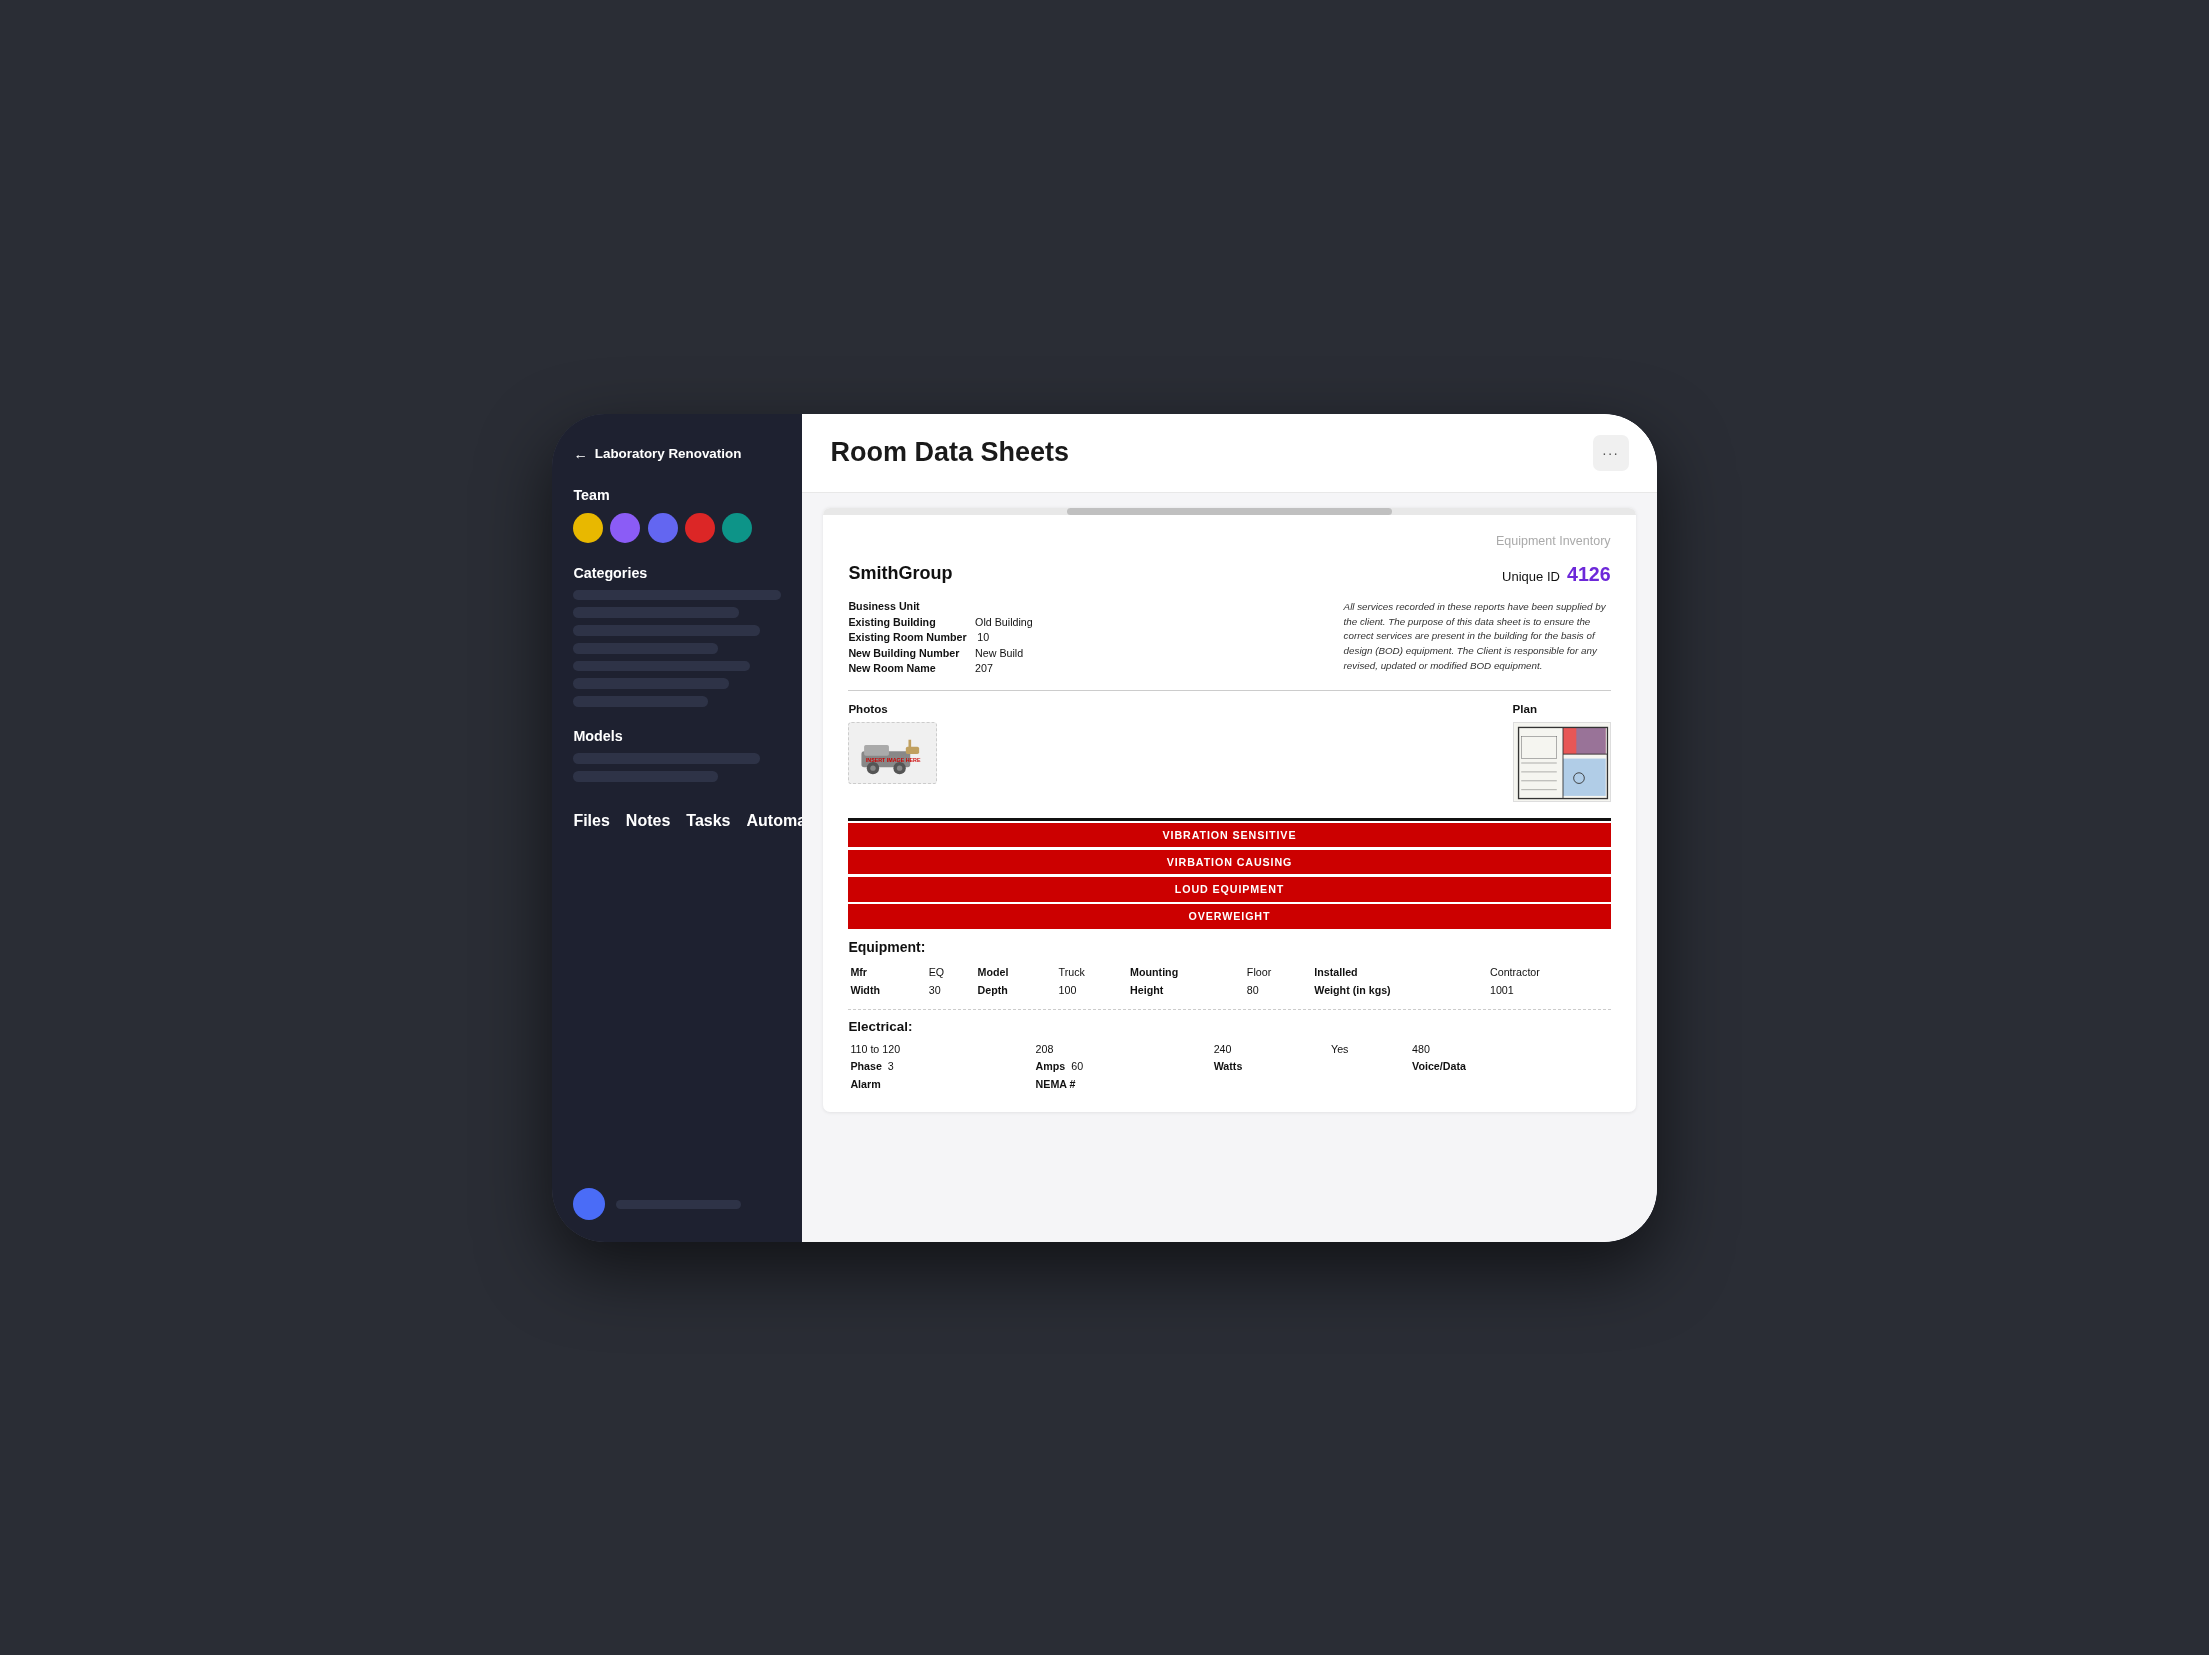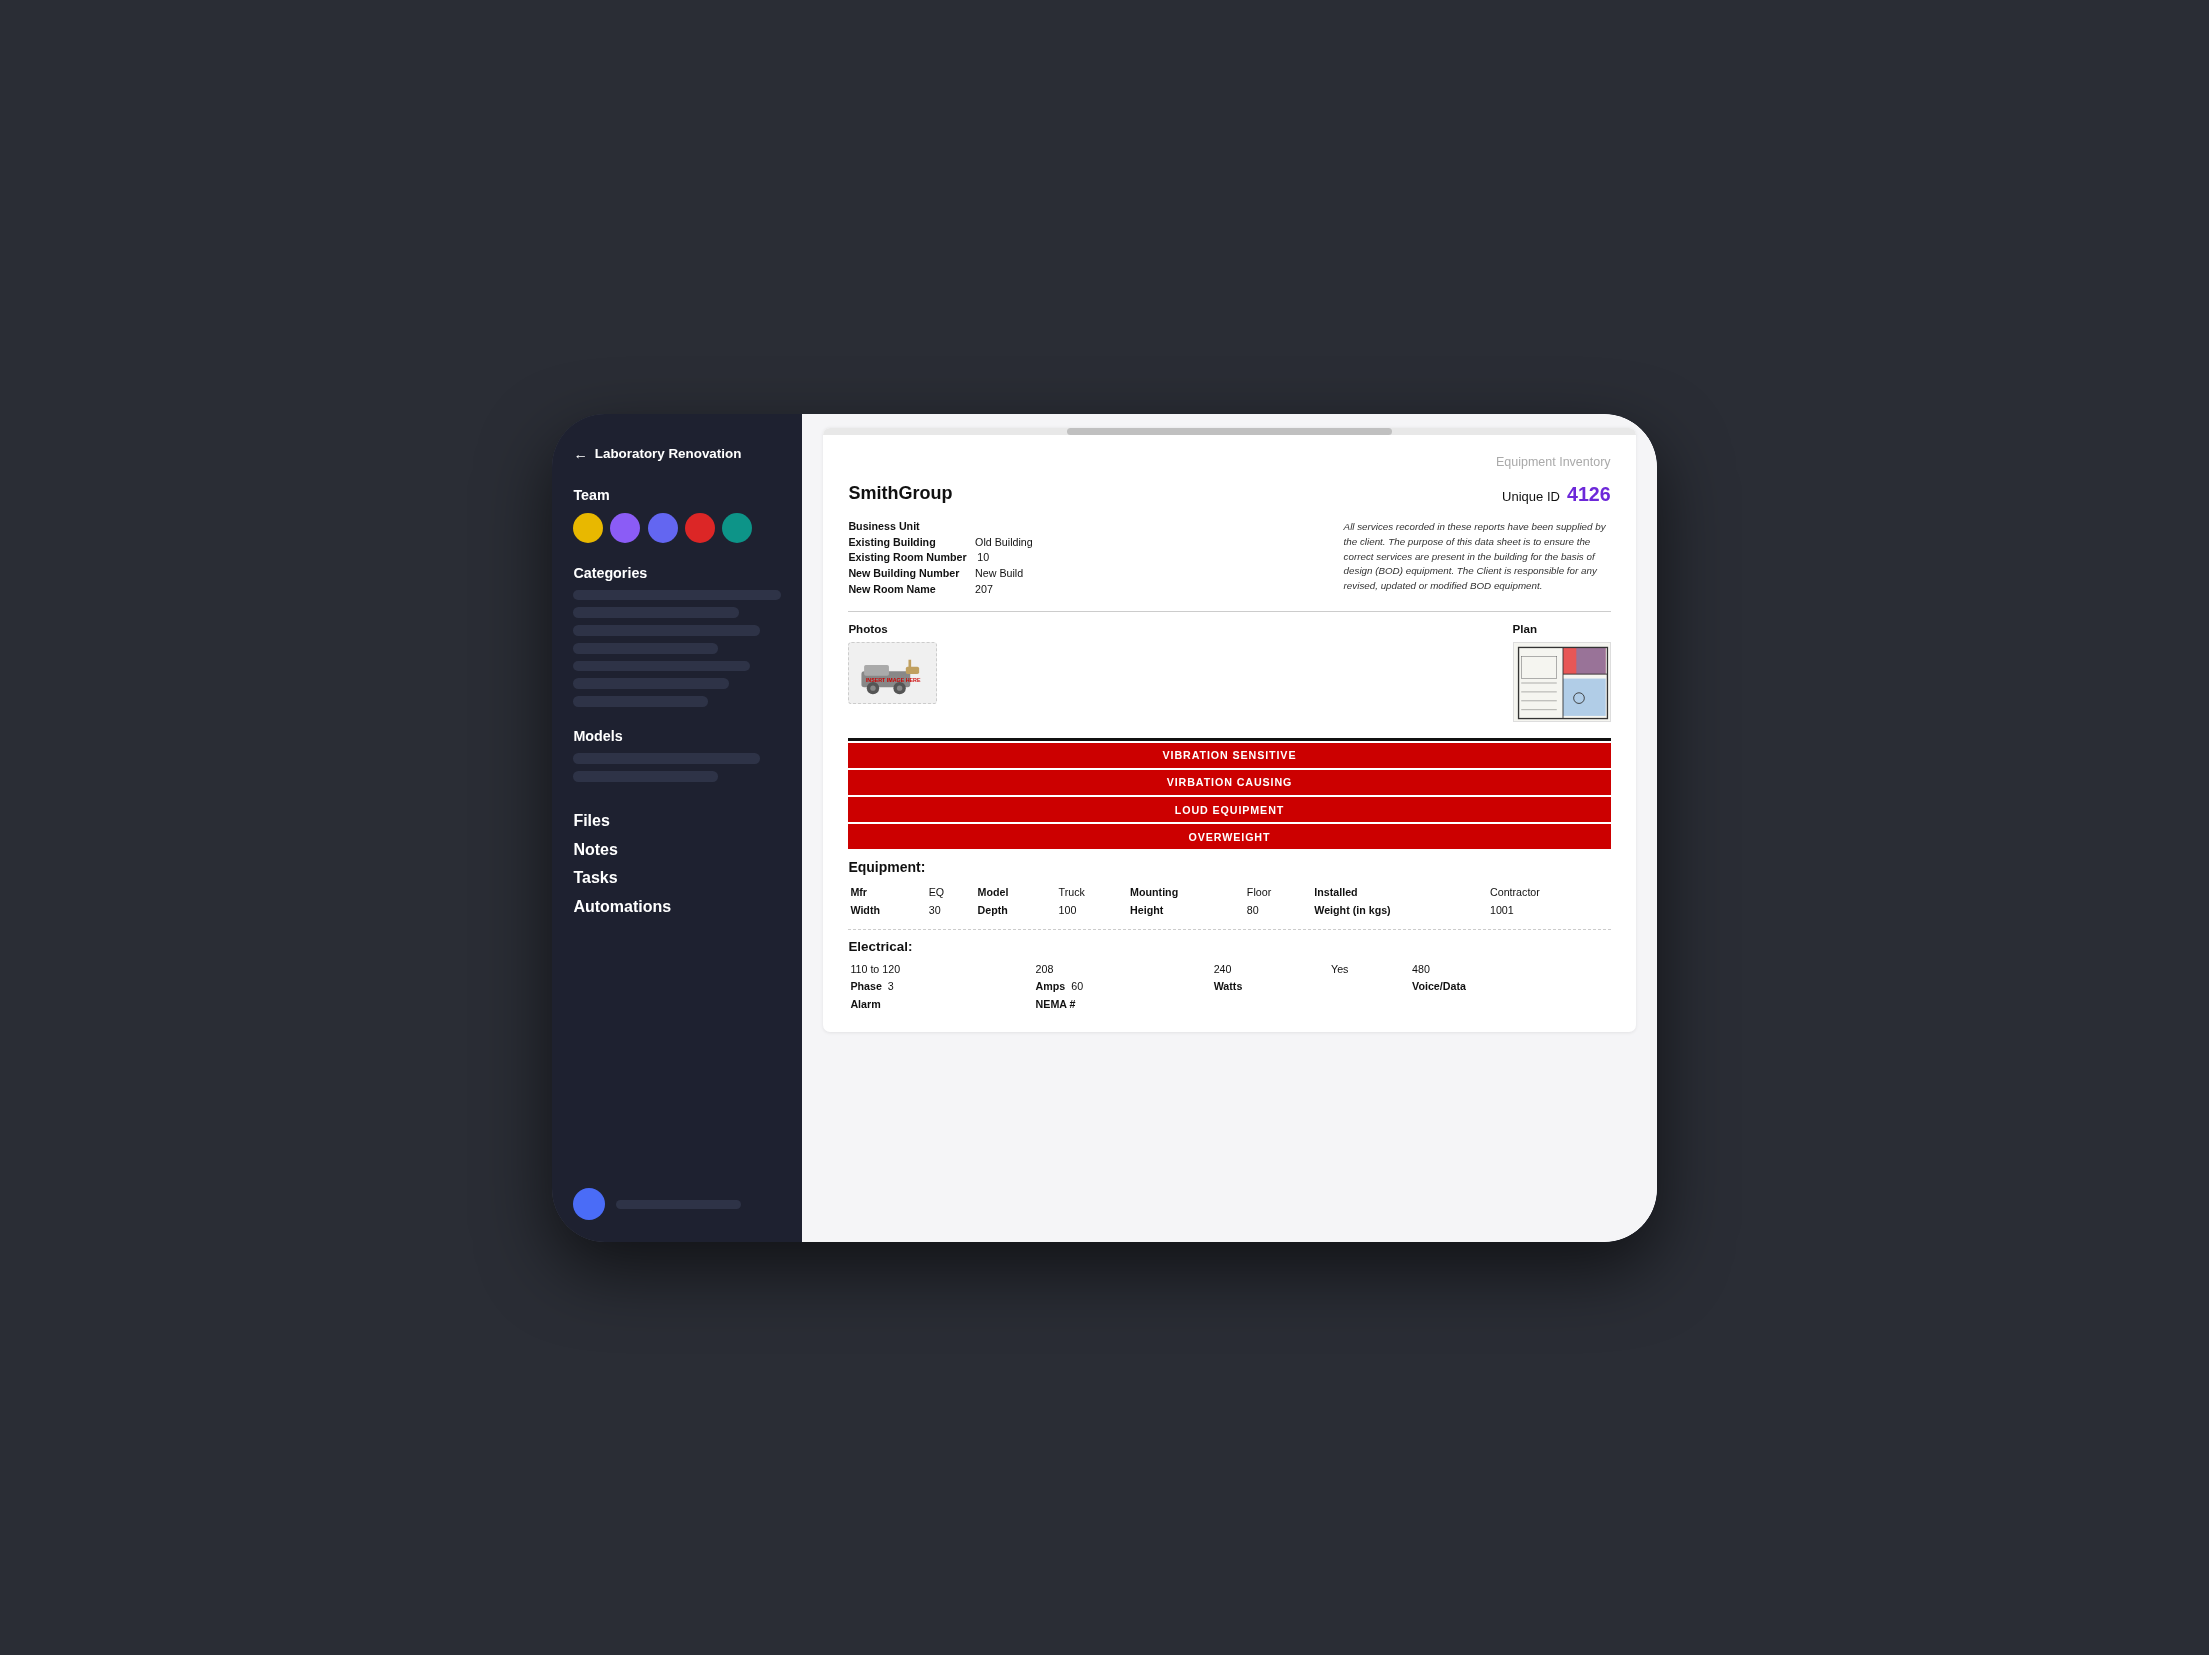--- a/index.html
+++ b/index.html
@@ -100,22 +100,22 @@
     }
     .model-bar {
       height: 10.7px;
       border-radius: 5.3px;
       background: #2e3347;
     }
     .model-bar.w90 { width: 90%; }
     .model-bar.w70 { width: 70%; }
     .nav-links {
       display: flex;
-      flex-direction: column;
-      gap: 0;
+      flex-direction: row;
+      gap: 16px;
     }
     .nav-link {
       color: #fff;
       font-size: 16px;
       font-weight: 700;
       padding: 5.3px 0;
       cursor: pointer;
     }
     .sidebar-footer {
       margin-top: auto;
@@ -402,20 +402,24 @@
       <div class="nav-link">Automations</div>
     </div>
 
     <div class="sidebar-footer">
       <div class="user-avatar"></div>
       <div class="user-bar"></div>
     </div>
   </div>
 
   <div class="main-content">
+    <div class="page-header">
+      <h1 class="page-title">Room Data Sheets</h1>
+      <div class="more-btn">···</div>
+    </div>
 
     <div class="content-area">
       <div class="sheet-container">
         <div class="sheet-scroll-bar">
           <div class="sheet-scroll-thumb"></div>
         </div>
 
         <div class="sheet-body">
           <div class="eq-inventory-label">Equipment Inventory</div>
 

